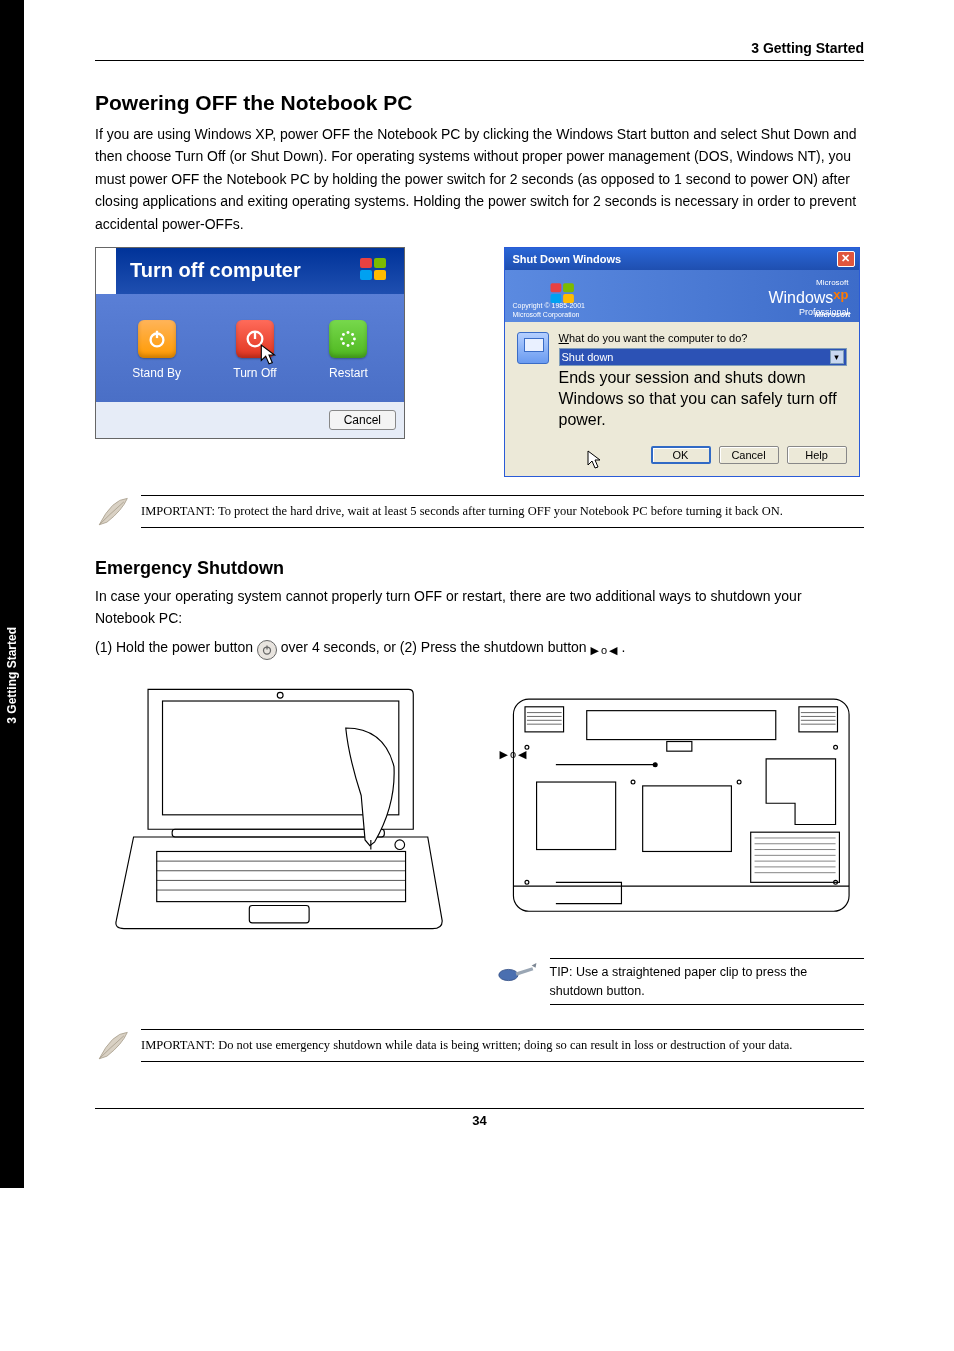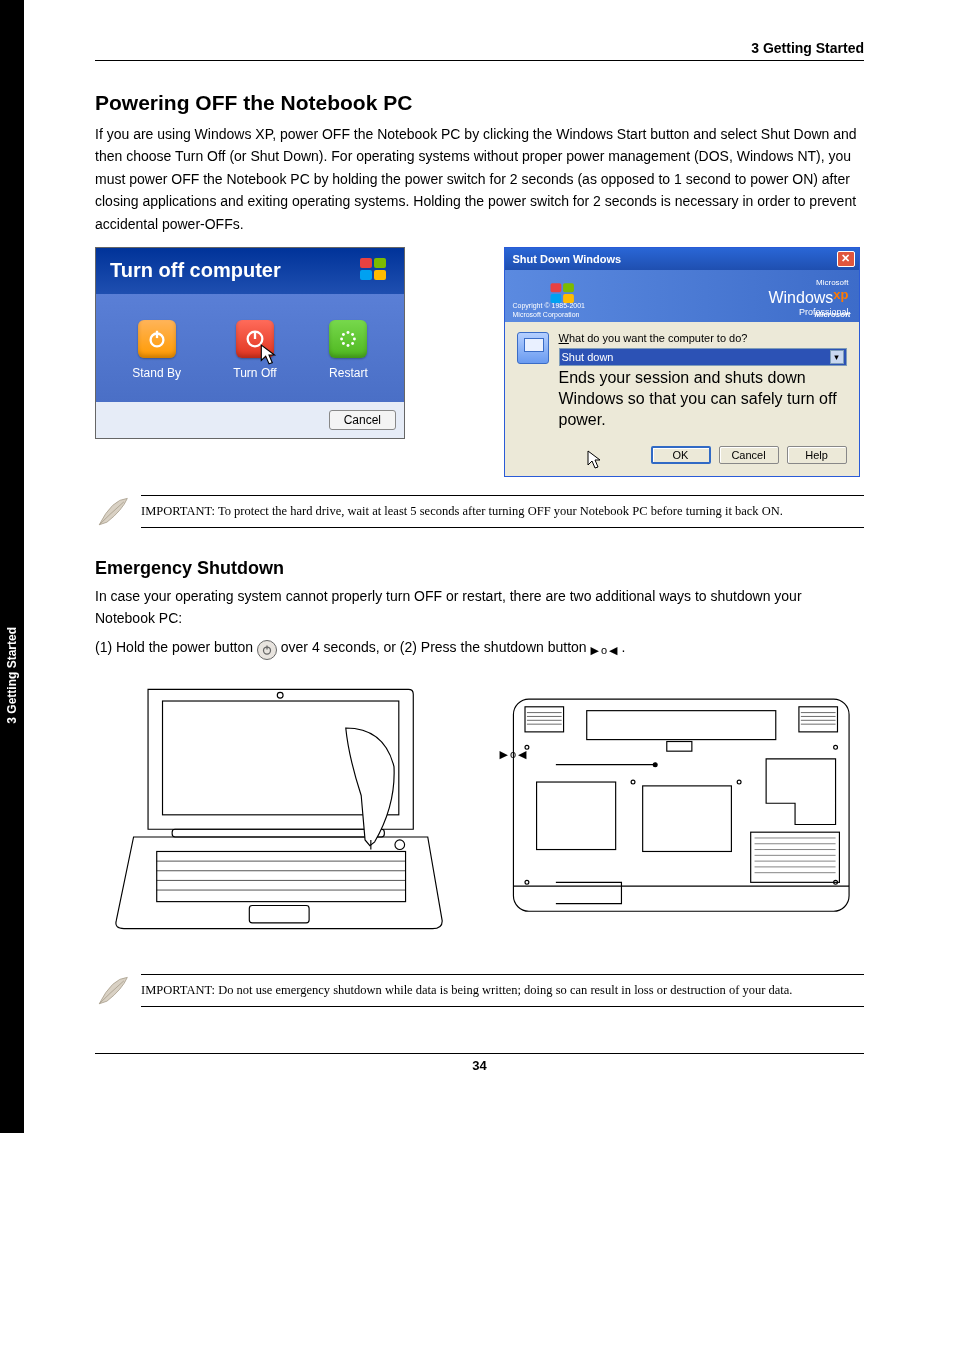--- a/index.html
+++ b/index.html
@@ -52,20 +52,21 @@
   }
   .turnoff-title {
     background: linear-gradient(to bottom, #003399, #1f4fb0);
     color: #fff;
     font-size: 20px;
     font-weight: bold;
     padding: 10px 14px;
     display: flex;
     justify-content: space-between;
     align-items: center;
+    margin-left: 20px;
   }
   .xp-flag {
     width: 30px; height: 26px; position: relative;
   }
   .xp-flag span {
     position: absolute; width: 12px; height: 10px; border-radius: 2px;
   }
   .xp-flag .r { background:#e84141; top:0; left:0; }
   .xp-flag .g { background:#7cbb00; top:0; left:14px; }
   .xp-flag .b { background:#00a1f1; top:12px; left:0; }
@@ -494,20 +495,37 @@
         <circle cx="30" cy="60" r="2"></circle>
           <circle cx="350" cy="60" r="2"></circle>
         <circle cx="30" cy="200" r="2"></circle>
           <circle cx="350" cy="200" r="2"></circle>
         <circle cx="140" cy="96" r="2"></circle>
           <circle cx="250" cy="96" r="2"></circle>
       </svg>
     </div>
   </div>
 
+  <div style="display:flex; gap:36px;">
+    <div style="flex:1;"></div>
+    <div style="flex:1;">
+      <div class="tip-row">
+        <svg class="screwdriver-icon" viewBox="0 0 50 30">
+          <ellipse cx="13" cy="20" rx="12" ry="7" fill="#4a6fb0" stroke="#2d4a82"></ellipse>
+          <rect x="22" y="17" width="22" height="4" fill="#9aa6b4" transform="rotate(-18 22 17)"></rect>
+          <path d="M42 8 L48 5 L47 11 Z" fill="#7c8794"></path>
+        </svg>
+        <div style="flex:1;">
+          <hr style="border:none;border-top:1px solid #000; margin:0 0 4px 0;">
+          <div class="note-text">TIP: Use a straightened paper clip to press the shutdown button.</div>
+          <hr style="border:none;border-top:1px solid #000; margin:4px 0 0 0;">
+        </div>
+      </div>
+    </div>
+  </div>
 
   <div class="note-row" style="margin-top:24px;">
     <svg class="note-icon-feather" viewBox="0 0 40 40">
       <path d="M5 35 Q20 5 38 4 Q32 18 14 32 Z" fill="#d9d1c4" stroke="#aaa08f" stroke-width="1"></path>
       <path d="M5 35 Q18 22 34 8" stroke="#aaa08f" stroke-width="1" fill="none"></path>
     </svg>
     <div class="hr-wrap">
       <hr>
       <div class="note-text">IMPORTANT: Do not use emergency shutdown while data is being written; doing so can result in loss or destruction of your data.</div>
       <hr style="margin-top:6px;">

